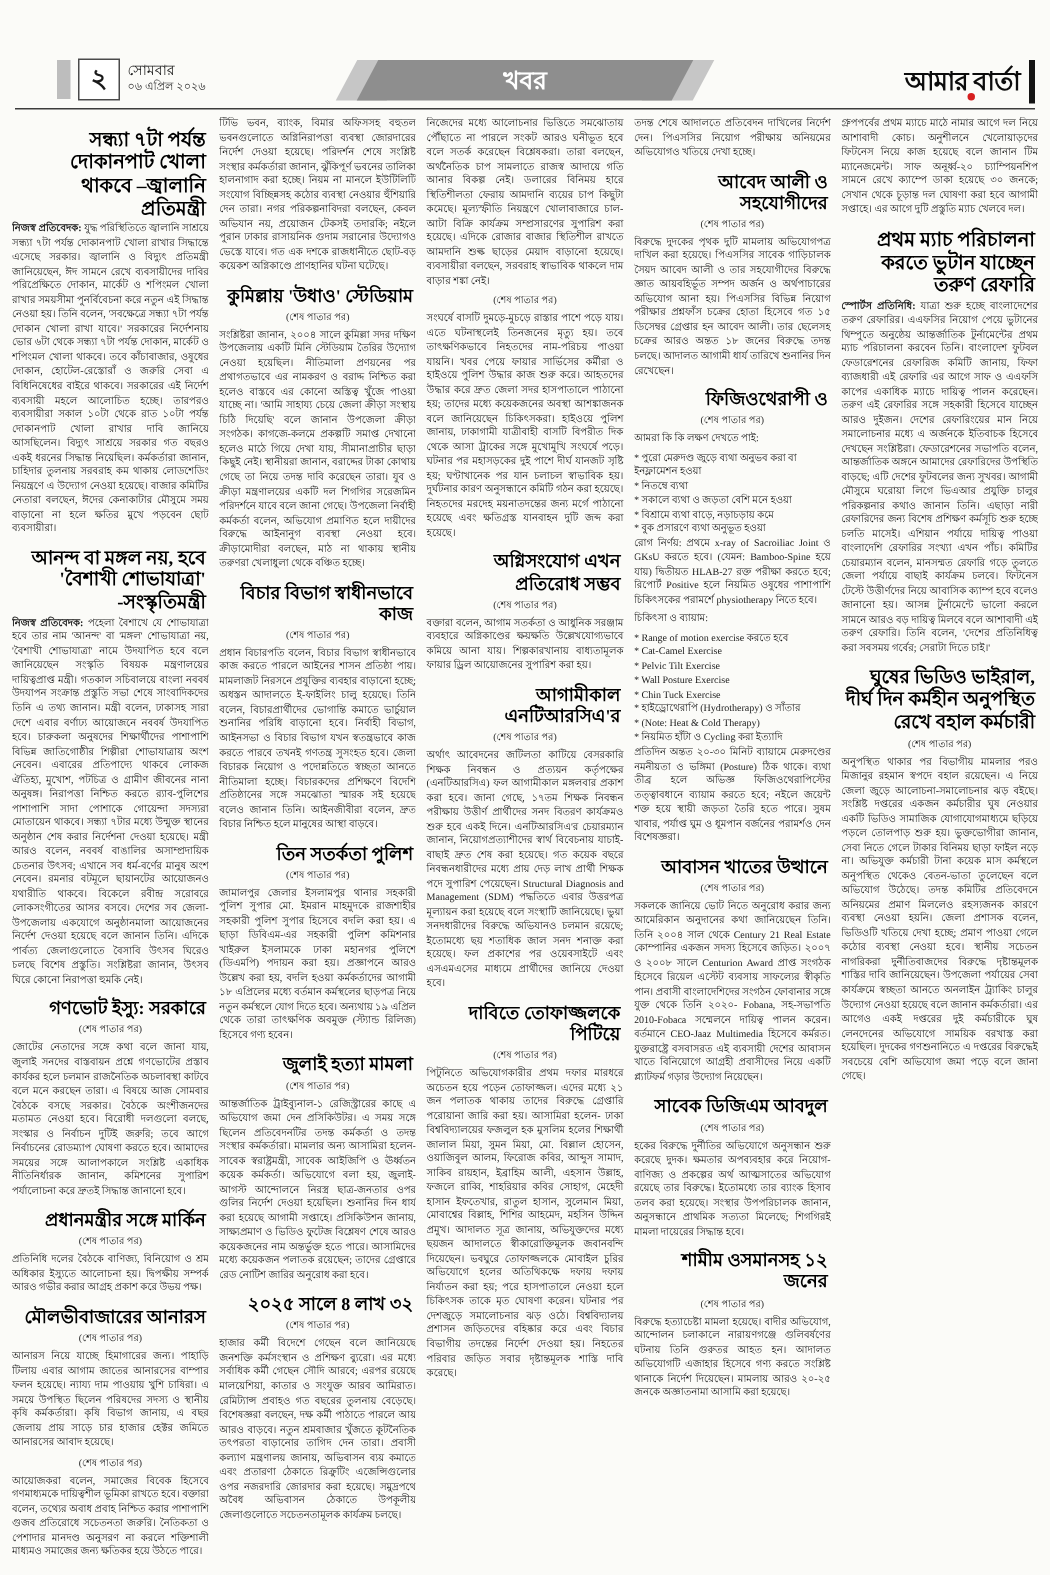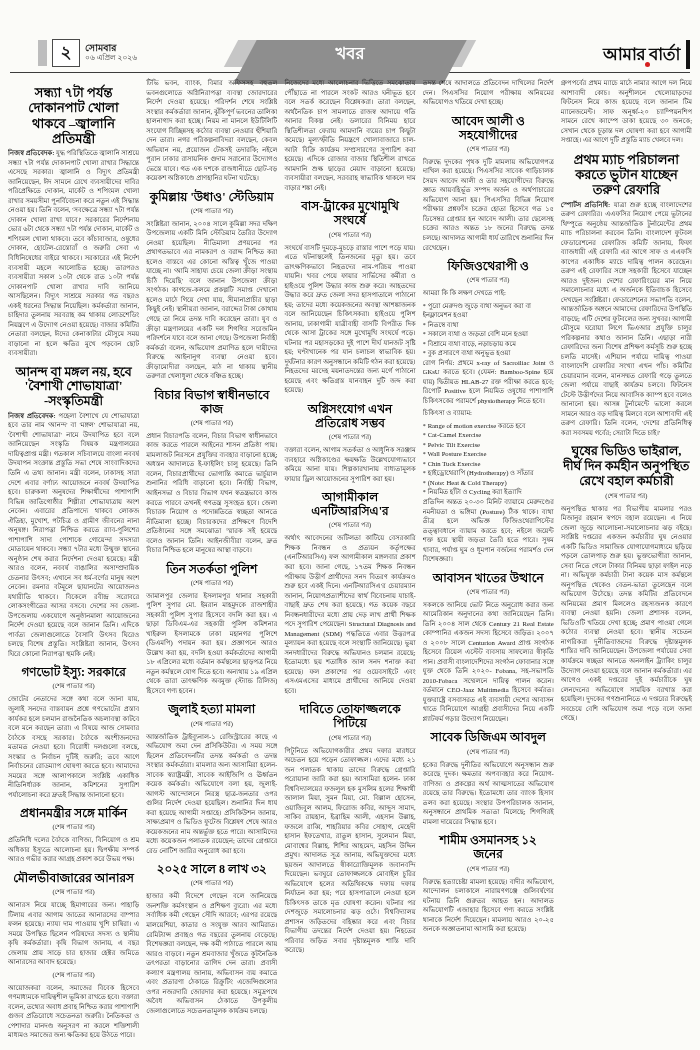--- a/index.html
+++ b/index.html
@@ -11,42 +11,42 @@
   }
   
   .hdr { position:absolute; left:10px; right:10px; top:38px; height:34px;
          border-bottom:1.5px solid #3c3c3c; }
   .pgwrap { position:absolute; left:28px; top:1px; display:flex; align-items:center; gap:5px; }
   .slab { width:9px; height:26px; background:#bdbdbd; }
   .numbox { width:26px; height:26px; border:1.3px solid #4a4a4a; background:#fff;
             display:flex; align-items:center; justify-content:center;
             font-size:17px; font-weight:bold; }
   .daywrap { line-height:1.15; }
-  .day  { font-size:9.5px; font-weight:bold; }
+  .day  { font-size:9.5px; font-weight:normal; }
   .date { font-size:7.5px; color:#333; }
   .banner { position:absolute; left:50%; top:2px; transform:translateX(-50%);
-            width:210px; height:44px; }
+            width:210px; height:27px; }
   .banner .bgl { position:absolute; left:-14px; top:0; width:34px; height:27px;
                  background:#c6c6c6; transform:skewX(-28deg); }
   .banner .bgr { position:absolute; right:-14px; top:0; width:34px; height:27px;
                  background:#c6c6c6; transform:skewX(-28deg); }
   .banner .bg  { position:absolute; inset:0; background:#8e8e8e; transform:skewX(-28deg); }
   .banner .txt { position:relative; color:#fff; font-weight:bold; font-size:16.5px;
                  text-align:center; line-height:27px; }
   .mast { position:absolute; right:0; top:2px; display:flex; align-items:center; gap:6px; }
   .mast .name { font-size:17px; font-weight:800; color:#0c0c0c; position:relative;
                 letter-spacing:-0.5px; }
   .mast .dot { position:absolute; width:5px; height:5px; background:#d61f1f;
                border-radius:50%; bottom:2px; left:55%; }
   .mast .bar { width:4px; height:29px; background:#141414; }
   
   .cols { position:absolute; left:8px; right:8px; top:78px; height:962px;
           display:flex; gap:7px; overflow:hidden; }
   .col  { flex:1 1 0; overflow:hidden; }
-  .hl   { font-weight:bold; text-align:center; font-size:12px; line-height:1.18;
+  .hl   { font-weight:bold; text-align:right; font-size:12px; line-height:1.18;
           margin:7px 2px 2px; color:#000; }
   .kick { font-size:6.5px; text-align:center; margin:0 0 2px; color:#222; }
   .bd   { font-size:6.7px; line-height:1.42; text-align:justify; margin:0 0 3px; }
   .bd b { font-weight:bold; }
   .bul  { font-size:6.7px; line-height:1.42; text-align:left; }
 </style>
 </head>
 <body>
 
 <div class="page">
@@ -108,21 +108,20 @@
         <div class="bd">জামালপুর জেলার ইসলামপুর থানার সহকারী পুলিশ সুপার মো. ইমরান মাহমুদকে রাজশাহীর সহকারী পুলিশ সুপার হিসেবে বদলি করা হয়। এ ছাড়া ডিবিএম-এর সহকারী পুলিশ কমিশনার খাইরুল ইসলামকে ঢাকা মহানগর পুলিশে (ডিএমপি) পদায়ন করা হয়। প্রজ্ঞাপনে আরও উল্লেখ করা হয়, বদলি হওয়া কর্মকর্তাদের আগামী ১৮ এপ্রিলের মধ্যে বর্তমান কর্মস্থলের ছাড়পত্র নিয়ে নতুন কর্মস্থলে যোগ দিতে হবে। অন্যথায় ১৯ এপ্রিল থেকে তারা তাৎক্ষণিক অবমুক্ত (স্ট্যান্ড রিলিজ) হিসেবে গণ্য হবেন।</div>
         <div class="hl">জুলাই হত্যা মামলা</div>
         <div class="kick">(শেষ পাতার পর)</div>
         <div class="bd">আন্তর্জাতিক ট্রাইব্যুনাল-১ রেজিস্ট্রারের কাছে এ অভিযোগ জমা দেন প্রসিকিউটর। এ সময় সঙ্গে ছিলেন প্রতিবেদনটির তদন্ত কর্মকর্তা ও তদন্ত সংস্থার কর্মকর্তারা। মামলার অন্য আসামিরা হলেন- সাবেক স্বরাষ্ট্রমন্ত্রী, সাবেক আইজিপি ও ঊর্ধ্বতন কয়েক কর্মকর্তা। অভিযোগে বলা হয়, জুলাই-আগস্ট আন্দোলনে নিরস্ত্র ছাত্র-জনতার ওপর গুলির নির্দেশ দেওয়া হয়েছিল। শুনানির দিন ধার্য করা হয়েছে আগামী সপ্তাহে। প্রসিকিউশন জানায়, সাক্ষ্যপ্রমাণ ও ভিডিও ফুটেজ বিশ্লেষণ শেষে আরও কয়েকজনের নাম অন্তর্ভুক্ত হতে পারে। আসামিদের মধ্যে কয়েকজন পলাতক রয়েছেন; তাদের গ্রেপ্তারে রেড নোটিশ জারির অনুরোধ করা হবে।</div>
         <div class="hl">২০২৫ সালে 8 লাখ ৩২</div>
         <div class="kick">(শেষ পাতার পর)</div>
         <div class="bd">হাজার কর্মী বিদেশে গেছেন বলে জানিয়েছে জনশক্তি কর্মসংস্থান ও প্রশিক্ষণ ব্যুরো। এর মধ্যে সর্বাধিক কর্মী গেছেন সৌদি আরবে; এরপর রয়েছে মালয়েশিয়া, কাতার ও সংযুক্ত আরব আমিরাত। রেমিট্যান্স প্রবাহও গত বছরের তুলনায় বেড়েছে। বিশেষজ্ঞরা বলছেন, দক্ষ কর্মী পাঠাতে পারলে আয় আরও বাড়বে। নতুন শ্রমবাজার খুঁজতে কূটনৈতিক তৎপরতা বাড়ানোর তাগিদ দেন তারা। প্রবাসী কল্যাণ মন্ত্রণালয় জানায়, অভিবাসন ব্যয় কমাতে এবং প্রতারণা ঠেকাতে রিক্রুটিং এজেন্সিগুলোর ওপর নজরদারি জোরদার করা হয়েছে। সমুদ্রপথে অবৈধ অভিবাসন ঠেকাতে উপকূলীয় জেলাগুলোতে সচেতনতামূলক কার্যক্রম চলছে।</div>
       </div>
       <div class="col">
         <div class="bd">নিজেদের মধ্যে আলোচনার ভিত্তিতে সমঝোতায় পৌঁছাতে না পারলে সংকট আরও ঘনীভূত হবে বলে সতর্ক করেছেন বিশ্লেষকরা। তারা বলছেন, অর্থনৈতিক চাপ সামলাতে রাজস্ব আদায়ে গতি আনার বিকল্প নেই। ডলারের বিনিময় হারে স্থিতিশীলতা ফেরায় আমদানি ব্যয়ের চাপ কিছুটা কমেছে। মূল্যস্ফীতি নিয়ন্ত্রণে খোলাবাজারে চাল-আটা বিক্রি কার্যক্রম সম্প্রসারণের সুপারিশ করা হয়েছে। এদিকে রোজার বাজার স্থিতিশীল রাখতে আমদানি শুল্ক ছাড়ের মেয়াদ বাড়ানো হয়েছে। ব্যবসায়ীরা বলছেন, সরবরাহ স্বাভাবিক থাকলে দাম বাড়ার শঙ্কা নেই।</div>
-        <div class="hl">বাস-ট্রাকের মুখোমুখি সংঘর্ষে</div>
         <div class="kick">(শেষ পাতার পর)</div>
         <div class="bd">সংঘর্ষে বাসটি দুমড়ে-মুচড়ে রাস্তার পাশে পড়ে যায়। এতে ঘটনাস্থলেই তিনজনের মৃত্যু হয়। তবে তাৎক্ষণিকভাবে নিহতদের নাম-পরিচয় পাওয়া যায়নি। খবর পেয়ে ফায়ার সার্ভিসের কর্মীরা ও হাইওয়ে পুলিশ উদ্ধার কাজ শুরু করে। আহতদের উদ্ধার করে দ্রুত জেলা সদর হাসপাতালে পাঠানো হয়; তাদের মধ্যে কয়েকজনের অবস্থা আশঙ্কাজনক বলে জানিয়েছেন চিকিৎসকরা। হাইওয়ে পুলিশ জানায়, ঢাকাগামী যাত্রীবাহী বাসটি বিপরীত দিক থেকে আসা ট্রাকের সঙ্গে মুখোমুখি সংঘর্ষে পড়ে। ঘটনার পর মহাসড়কের দুই পাশে দীর্ঘ যানজট সৃষ্টি হয়; ঘণ্টাখানেক পর যান চলাচল স্বাভাবিক হয়। দুর্ঘটনার কারণ অনুসন্ধানে কমিটি গঠন করা হয়েছে। নিহতদের মরদেহ ময়নাতদন্তের জন্য মর্গে পাঠানো হয়েছে এবং ক্ষতিগ্রস্ত যানবাহন দুটি জব্দ করা হয়েছে।</div>
         <div class="hl">অগ্নিসংযোগ এখন প্রতিরোধ সম্ভব</div>
         <div class="kick">(শেষ পাতার পর)</div>
         <div class="bd">বক্তারা বলেন, আগাম সতর্কতা ও আধুনিক সরঞ্জাম ব্যবহারে অগ্নিকাণ্ডের ক্ষয়ক্ষতি উল্লেখযোগ্যভাবে কমিয়ে আনা যায়। শিল্পকারখানায় বাধ্যতামূলক ফায়ার ড্রিল আয়োজনের সুপারিশ করা হয়।</div>
         <div class="hl">আগামীকাল এনটিআরসিএ'র</div>
         <div class="kick">(শেষ পাতার পর)</div>
         <div class="bd">অর্থাৎ আবেদনের জটিলতা কাটিয়ে বেসরকারি শিক্ষক নিবন্ধন ও প্রত্যয়ন কর্তৃপক্ষের (এনটিআরসিএ) ফল আগামীকাল মঙ্গলবার প্রকাশ করা হবে। জানা গেছে, ১৭তম শিক্ষক নিবন্ধন পরীক্ষায় উত্তীর্ণ প্রার্থীদের সনদ বিতরণ কার্যক্রমও শুরু হবে একই দিনে। এনটিআরসিএ'র চেয়ারম্যান জানান, নিয়োগপ্রত্যাশীদের স্বার্থ বিবেচনায় যাচাই-বাছাই দ্রুত শেষ করা হয়েছে। গত কয়েক বছরে নিবন্ধনধারীদের মধ্যে প্রায় দেড় লাখ প্রার্থী শিক্ষক পদে সুপারিশ পেয়েছেন। Structural Diagnosis and Management (SDM) পদ্ধতিতে এবার উত্তরপত্র মূল্যায়ন করা হয়েছে বলে সংস্থাটি জানিয়েছে। ভুয়া সনদধারীদের বিরুদ্ধে অভিযানও চলমান রয়েছে; ইতোমধ্যে ছয় শতাধিক জাল সনদ শনাক্ত করা হয়েছে। ফল প্রকাশের পর ওয়েবসাইটে এবং এসএমএসের মাধ্যমে প্রার্থীদের জানিয়ে দেওয়া হবে।</div>
         <div class="hl">দাবিতে তোফাজ্জলকে পিটিয়ে</div>
         <div class="kick">(শেষ পাতার পর)</div>

